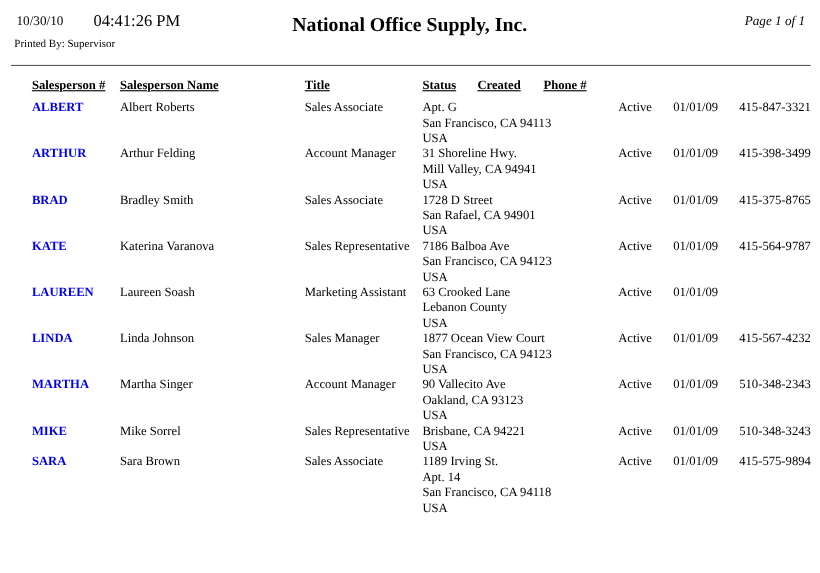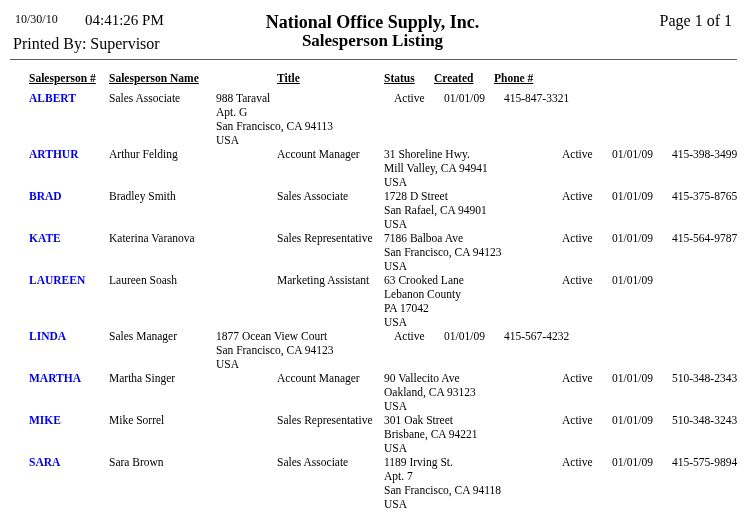--- a/index.html
+++ b/index.html
@@ -13,26 +13,26 @@
     height: 521px;
     background: #ffffff;
     font-family: "Liberation Serif", serif;
     color: #000000;
     overflow: hidden;
   }
   
   .report-header { position: absolute; top: 0; left: 0; width: 100%; height: 60px; }
   .hdr-date    { position: absolute; left: 15px;  top: 12px; font-size: 12px; }
   .hdr-time    { position: absolute; left: 85px;  top: 12px; font-size: 15px; }
-  .hdr-printed { position: absolute; left: 13px;  top: 35px; font-size: 16px; }
+  .hdr-printed { position: absolute; left: 13px;  top: 35px; font-size: 10px; }
   .hdr-company { position: absolute; left: 0; right: 0; top: 12px; text-align: center;
                  font-size: 18px; font-weight: bold; }
   .hdr-title   { position: absolute; left: 0; right: 0; top: 31px; text-align: center;
                  font-size: 17px; font-weight: bold; }
-  .hdr-page    { position: absolute; right: 13px; top: 12px; font-size: 16px; }
+  .hdr-page    { position: absolute; right: 13px; top: 12px; font-size: 12px; font-style: italic; }
   .hdr-rule    { position: absolute; left: 10px; right: 8px; top: 59px; height: 0;
                  border: none; border-top: 1px solid #5a5a5a; margin: 0; }
   
   .thead, .trow {
     display: flex;
     align-items: flex-start;
     padding-left: 29px;
     font-size: 11.5px;
     line-height: 14px;
   }
@@ -56,40 +56,39 @@
 </head>
 <body>
 
 <div class="page">
 
   <div class="report-header">
     <span class="hdr-date">10/30/10</span>
     <span class="hdr-time">04:41:26 PM</span>
     <div class="hdr-printed">Printed By: Supervisor</div>
     <div class="hdr-company">National Office Supply, Inc.</div>
-    <div class="hdr-title">Salesperson Listing</div>
     <div class="hdr-page">Page 1 of 1</div>
     <hr class="hdr-rule">
   </div>
 
   <div class="thead">
     <div class="cell c-id"><span>Salesperson #</span></div>
     <div class="cell c-name"><span>Salesperson Name</span></div>
     <div class="cell c-title"><span>Title</span></div>
     <div class="cell c-status"><span>Status</span></div>
     <div class="cell c-created"><span>Created</span></div>
     <div class="cell c-phone"><span>Phone #</span></div>
   </div>
 
   <div class="tbody">
     <div class="trow">
       <div class="cell c-id">ALBERT</div>
+      <div class="cell c-name">Albert Roberts</div>
       <div class="cell c-title">Sales Associate</div>
       <div class="cell c-address">
-          <div>988 Taraval</div>
           <div>Apt. G</div>
           <div>San Francisco, CA 94113</div>
           <div>USA</div>
         </div>
       <div class="cell c-status">Active</div>
       <div class="cell c-created">01/01/09</div>
       <div class="cell c-phone">415-847-3321</div>
     </div>
 
     <div class="trow">
@@ -134,30 +133,30 @@
       <div class="cell c-phone">415-564-9787</div>
     </div>
 
     <div class="trow">
       <div class="cell c-id">LAUREEN</div>
       <div class="cell c-name">Laureen Soash</div>
       <div class="cell c-title">Marketing Assistant</div>
       <div class="cell c-address">
           <div>63 Crooked Lane</div>
           <div>Lebanon County</div>
-          <div>PA 17042</div>
           <div>USA</div>
         </div>
       <div class="cell c-status">Active</div>
       <div class="cell c-created">01/01/09</div>
       <div class="cell c-phone"></div>
     </div>
 
     <div class="trow">
       <div class="cell c-id">LINDA</div>
+      <div class="cell c-name">Linda Johnson</div>
       <div class="cell c-title">Sales Manager</div>
       <div class="cell c-address">
           <div>1877 Ocean View Court</div>
           <div>San Francisco, CA 94123</div>
           <div>USA</div>
         </div>
       <div class="cell c-status">Active</div>
       <div class="cell c-created">01/01/09</div>
       <div class="cell c-phone">415-567-4232</div>
     </div>
@@ -174,36 +173,35 @@
       <div class="cell c-status">Active</div>
       <div class="cell c-created">01/01/09</div>
       <div class="cell c-phone">510-348-2343</div>
     </div>
 
     <div class="trow">
       <div class="cell c-id">MIKE</div>
       <div class="cell c-name">Mike Sorrel</div>
       <div class="cell c-title">Sales Representative</div>
       <div class="cell c-address">
-          <div>301 Oak Street</div>
           <div>Brisbane, CA 94221</div>
           <div>USA</div>
         </div>
       <div class="cell c-status">Active</div>
       <div class="cell c-created">01/01/09</div>
       <div class="cell c-phone">510-348-3243</div>
     </div>
 
     <div class="trow">
       <div class="cell c-id">SARA</div>
       <div class="cell c-name">Sara Brown</div>
       <div class="cell c-title">Sales Associate</div>
       <div class="cell c-address">
           <div>1189 Irving St.</div>
-          <div>Apt. 7</div>
+          <div>Apt. 14</div>
           <div>San Francisco, CA 94118</div>
           <div>USA</div>
         </div>
       <div class="cell c-status">Active</div>
       <div class="cell c-created">01/01/09</div>
       <div class="cell c-phone">415-575-9894</div>
     </div>
   </div>
 
 </div>

